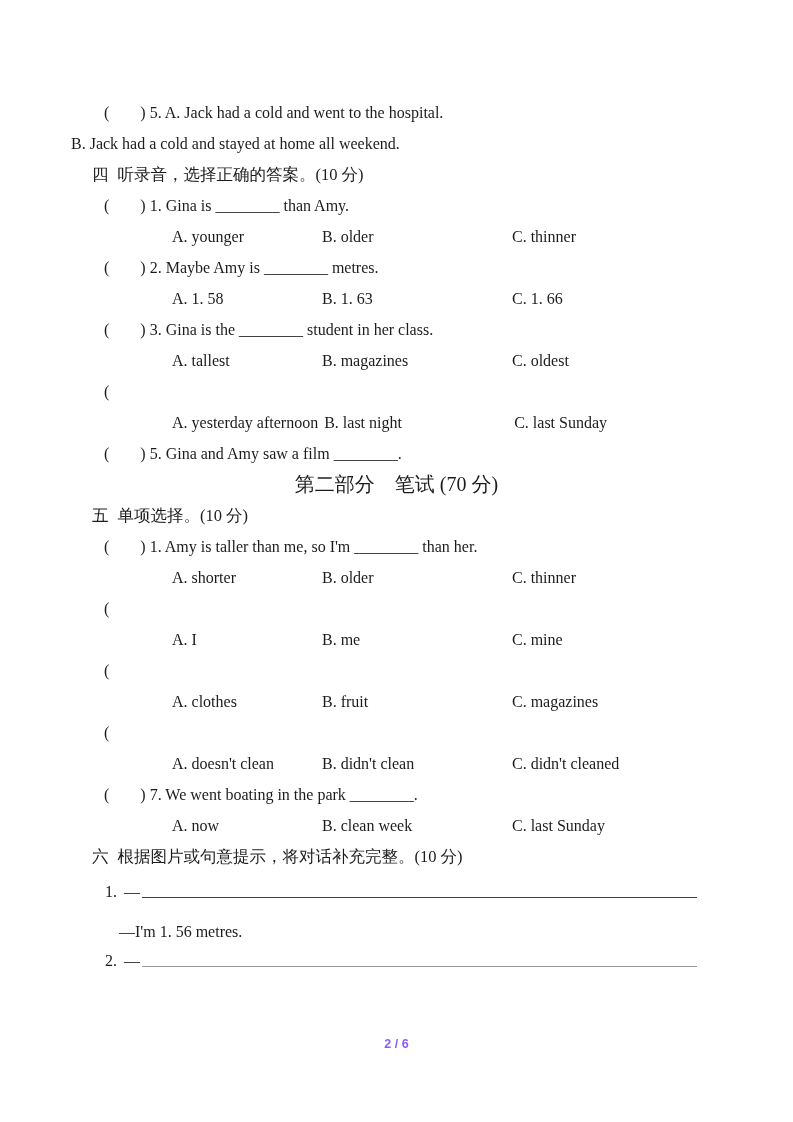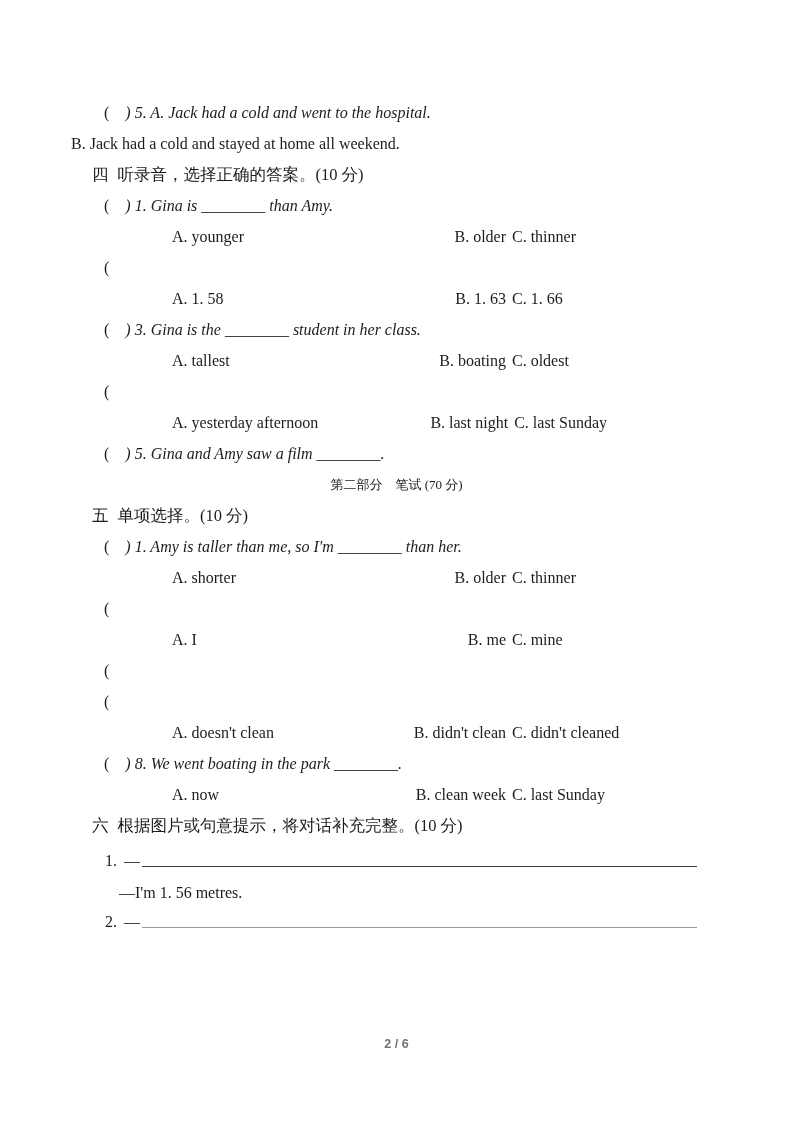--- a/index.html
+++ b/index.html
@@ -8,42 +8,42 @@
     width:793px; height:1122px;
     font-family:"Liberation Serif","DejaVu Serif",serif;
     font-size:16px; color:#1c1c1c;
     position:relative; overflow:hidden;
   }
   .page { position:absolute; inset:0; background:#fff; }
   .content { position:absolute; top:97px; left:0; right:0; }
   .line { height:31px; display:flex; align-items:center; white-space:pre; }
   
   .q { padding-left:104px; }
-  .q .stem { margin-left:16px;font-style:italic; }
+  .q .stem { margin-left:31px; }
   
   .opts { padding-left:172px; }
   .opts .a { min-width:150px; padding-right:6px; }
-  .opts .b { min-width:190px; padding-right:6px;text-align:right; }
+  .opts .b { min-width:190px; padding-right:6px; }
   
   .sub { padding-left:71px; }
   
   .heading { padding-left:92px; font-size:16.5px; }
   .heading .num { margin-right:9px; }
-  .center { justify-content:center; padding-left:0; font-size:13px; }
+  .center { justify-content:center; padding-left:0; font-size:20px; }
   
   .blank-row { display:flex; align-items:flex-end; padding-left:105px; padding-right:96px; }
   .blank-row .lbl { padding-bottom:1px; }
   .rule { flex:1 1 auto; margin-left:2px; margin-bottom:4px; }
   .rule.dark { border-bottom:1.7px solid #3f3f3f; }
   .rule.light { border-bottom:1.7px solid #9a9a9a; }
   .ansline { padding-left:119px; }
   .footer {
     position:absolute; top:1037px; left:0; right:0;
     text-align:center; font-family:"Liberation Sans","DejaVu Sans",sans-serif;
-    font-size:12.5px; font-weight:bold; color:#737373;
+    font-size:12.5px; font-weight:bold; color:#8b5cf6;
   }
 </style>
 </head>
 <body>
 
 <div class="page">
   <div class="content">
 
     <div class="line q">
       <span>(</span><span class="stem">) 5. A. Jack had a cold and went to the hospital.</span>
@@ -57,31 +57,31 @@
     </div>
 
     <div class="line q">
       <span>(</span><span class="stem">) 1. Gina is ________ than Amy.</span>
     </div>
     <div class="line opts">
       <span class="a">A. younger</span><span class="b">B. older</span><span class="c">C. thinner</span>
     </div>
 
     <div class="line q">
-      <span>(</span>
+      <span>(</span><span class="stem">) 2. Maybe Amy is ________ metres.</span>
     </div>
     <div class="line opts">
       <span class="a">A. 1. 58</span><span class="b">B. 1. 63</span><span class="c">C. 1. 66</span>
     </div>
 
     <div class="line q">
       <span>(</span><span class="stem">) 3. Gina is the ________ student in her class.</span>
     </div>
     <div class="line opts">
-      <span class="a">A. tallest</span><span class="b">B. boating</span><span class="c">C. oldest</span>
+      <span class="a">A. tallest</span><span class="b">B. magazines</span><span class="c">C. oldest</span>
     </div>
 
     <div class="line q">
       <span>(</span>
     </div>
     <div class="line opts">
       <span class="a">A. yesterday afternoon</span><span class="b">B. last night</span><span class="c">C. last Sunday</span>
     </div>
 
     <div class="line q">
@@ -106,45 +106,48 @@
     <div class="line q">
       <span>(</span>
     </div>
     <div class="line opts">
       <span class="a">A. I</span><span class="b">B. me</span><span class="c">C. mine</span>
     </div>
 
     <div class="line q">
       <span>(</span>
     </div>
+    <div class="line opts">
+      <span class="a">A. clothes</span><span class="b">B. fruit</span><span class="c">C. magazines</span>
+    </div>
 
     <div class="line q">
       <span>(</span>
     </div>
     <div class="line opts">
       <span class="a">A. doesn't clean</span><span class="b">B. didn't clean</span><span class="c">C. didn't cleaned</span>
     </div>
 
     <div class="line q">
-      <span>(</span><span class="stem">) 8. We went boating in the park ________.</span>
+      <span>(</span><span class="stem">) 7. We went boating in the park ________.</span>
     </div>
     <div class="line opts">
       <span class="a">A. now</span><span class="b">B. clean week</span><span class="c">C. last Sunday</span>
     </div>
 
     <div class="line heading">
       <span class="num">六</span><span>根据图片或句意提示，将对话补充完整。(10 分)</span>
     </div>
 
     <div class="blank-row" style="height:30px;">
       <span class="lbl">1.</span>
         <span class="lbl" style="margin-left:7px;">—</span>
         <span class="rule dark"></span>
     </div>
-    <div class="line ansline" style="height:28px; margin-top:8px;">
+    <div class="line ansline" style="height:28px; margin-top:16px;">
       <span>—I'm 1. 56 metres.</span>
     </div>
     <div class="blank-row" style="height:25px;">
       <span class="lbl">2.</span>
         <span class="lbl" style="margin-left:7px;">—</span>
         <span class="rule light"></span>
     </div>
 
   </div>
 

